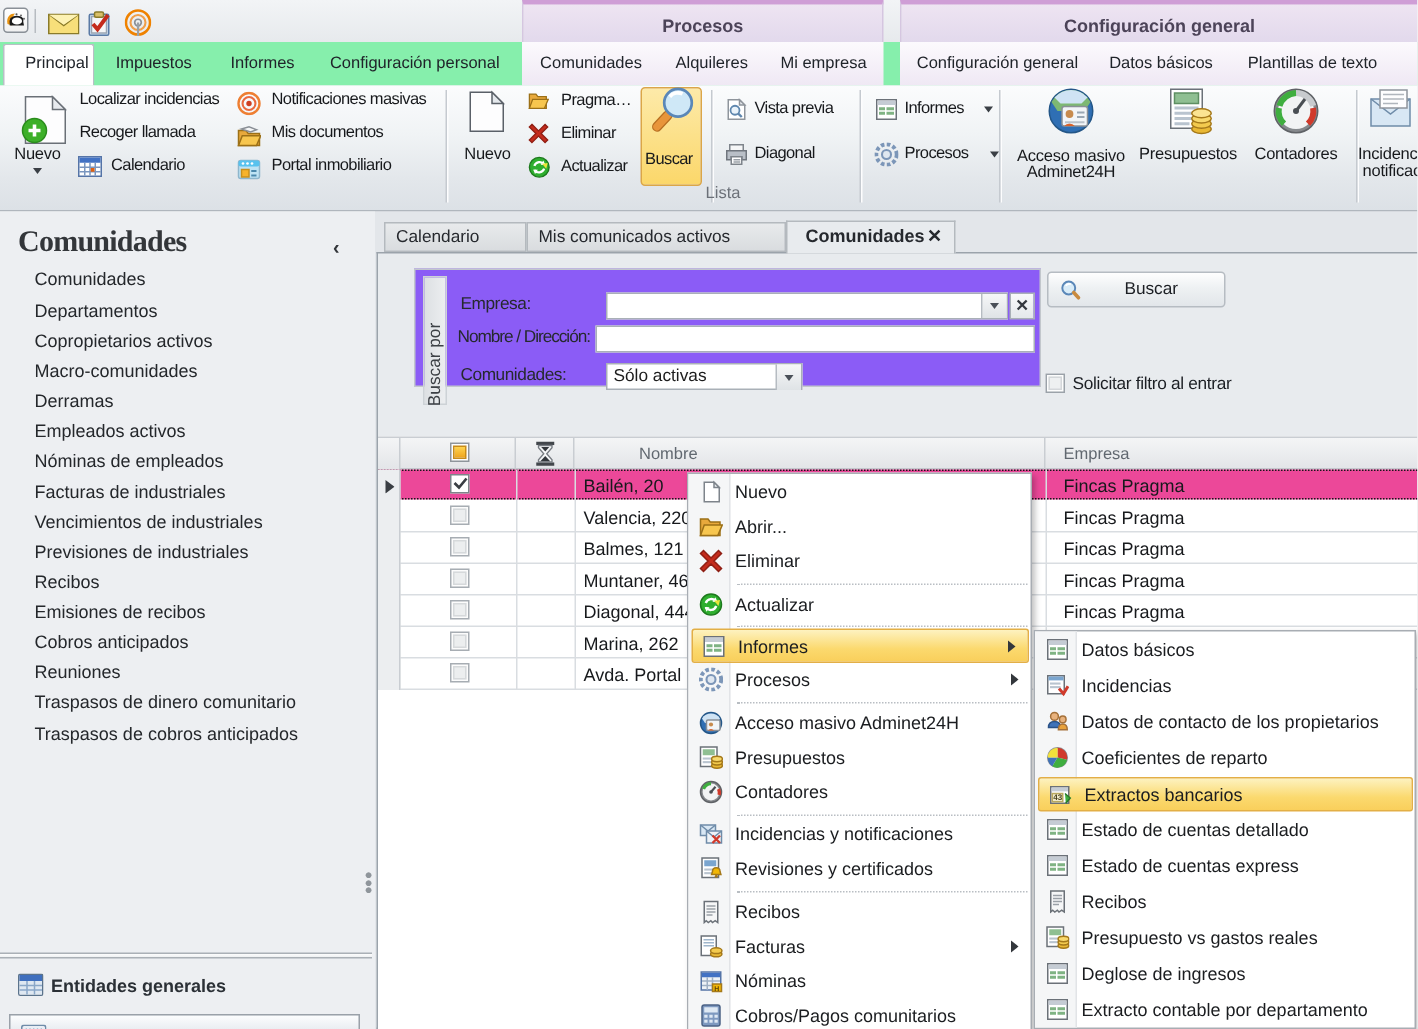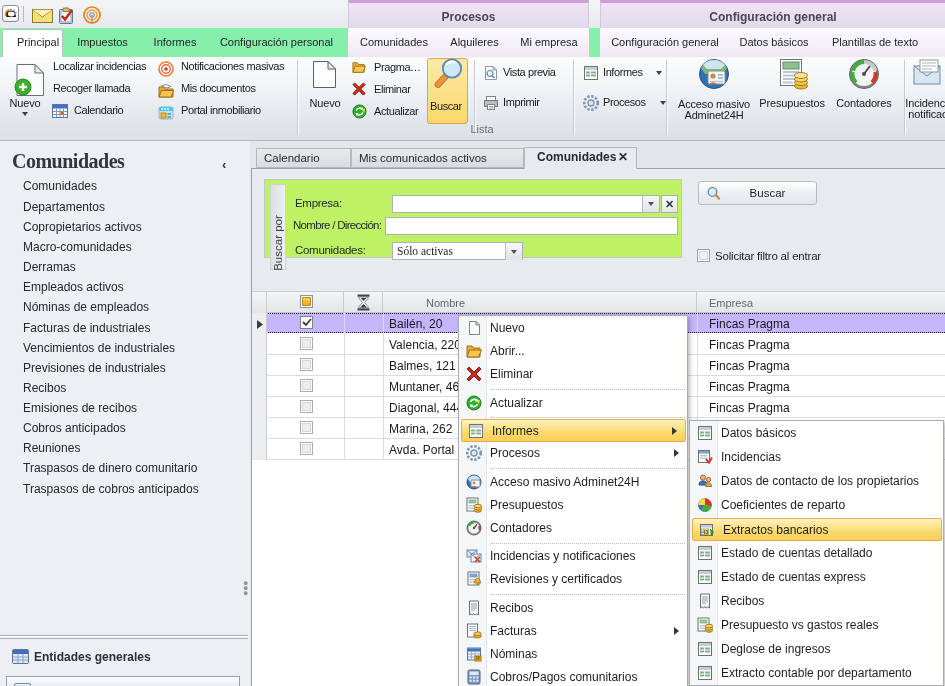--- a/index.html
+++ b/index.html
@@ -56,21 +56,21 @@
 .navgroup .gtext { position:absolute; left:34px; top:6px; font-weight:bold; font-size:12px; color:#2b3036; }
 
 
 .mtab { position:absolute; top:7px; height:20px; background:linear-gradient(#e8eaec,#d9dcdf); border:1px solid #b4b9be;
   font-size:11.5px; color:#26292e; line-height:19px; text-align:left; padding-left:7px; }
 .mtab.active { background:#e8ebee; border-bottom:none; font-weight:bold; height:22px; top:6px; z-index:3; font-size:12px; }
 
 #tabpanel { left:251px; top:27px; width:694px; height:518px; background:#e8ebee; border:1px solid #9ba3ab; border-right:none; }
 
 
-#filterbox { position:absolute; left:12px; top:10px; width:418px; height:79px; border:1px solid #c2c7cc; background:#bef264; }
+#filterbox { position:absolute; left:24px; top:10px; width:418px; height:79px; border:1px solid #c2c7cc; background:#8b5cf6; }
 #buscarpor { position:absolute; left:5px; top:4px; width:16px; height:86px; background:linear-gradient(90deg,#dde0e3,#eceef0); border:1px solid #cdd2d6; }
 #buscarpor span { position:absolute; left:-33px; top:52px; width:80px; transform:rotate(-90deg); transform-origin:center; font-size:11.5px; color:#3c4045; text-align:center; }
 .flabel { position:absolute; font-size:11.5px; letter-spacing:-0.3px; color:#26292e; }
 .finput { position:absolute; background:#fff; border:1px solid #a9b0b7; }
 .combobtn { position:absolute; background:linear-gradient(#f6f7f8,#dfe3e6); border-left:1px solid #b6bcc2; }
 
 
 #grid { position:absolute; left:0px; top:122px; width:693px; height:395px; background:#fff; }
 #gridhdr { position:absolute; left:0; top:0; width:693px; height:22px; background:linear-gradient(#f4f5f6,#e3e5e8); border-top:1px solid #c9cdd2; border-bottom:1px solid #c3c8cd; }
 .hcell { position:absolute; top:0; height:21px; border-right:1px solid #c9cdd2; }
@@ -242,21 +242,21 @@
       <line x1="9.2" y1="10.7" x2="11.5" y2="13" stroke="#5f87ae" stroke-width="1.6"></line>
     </svg>
     <div class="rtext" style="left:503px;top:9px;">Vista previa</div>
     <svg class="ricon16" style="left:483px;top:38px;" viewBox="0 0 16 16">
       <rect x="3.5" y="1.5" width="9" height="4" fill="#f5f6f7" stroke="#7e848b"></rect>
       <path d="M1.5 5.5 L14.5 5.5 L14.5 11.5 L11.5 11.5 L11.5 9.5 L4.5 9.5 L4.5 11.5 L1.5 11.5 Z" fill="#b9bfc7" stroke="#70767e"></path>
       <rect x="4.5" y="9.5" width="7" height="5" fill="#fff" stroke="#7e848b"></rect>
       <line x1="6" y1="11.5" x2="10.5" y2="11.5" stroke="#9aa0a7"></line>
       <line x1="6" y1="13" x2="10.5" y2="13" stroke="#9aa0a7"></line>
     </svg>
-    <div class="rtext" style="left:503px;top:39px;">Imprimir</div>
+    <div class="rtext" style="left:503px;top:39px;">Diagonal</div>
 
     <svg class="ricon16" style="left:583px;top:8px;" viewBox="0 0 16 16">
       <rect x="1.5" y="1.5" width="13" height="13" fill="#fff" stroke="#6b7178"></rect>
       <rect x="2" y="2" width="12" height="3" fill="#c5ccd4"></rect>
       <g fill="#7fb383">
           <rect x="3" y="6.5" width="4" height="2"></rect>
           <rect x="3" y="9.5" width="4" height="2"></rect>
           <rect x="8" y="6.5" width="5" height="2"></rect>
           <rect x="8" y="9.5" width="5" height="2"></rect>
         </g>
@@ -384,21 +384,21 @@
         <div class="flabel" style="left:30px;top:17px;">Empresa:</div>
         <div class="finput" style="left:127px;top:15px;width:268px;height:18px;">
           <div class="combobtn" style="right:0;top:0;width:17px;height:16px;">
             <div style="position:absolute;left:5px;top:6px;width:0;height:0;border-top:4px solid #4a5058;border-left:3.5px solid transparent;border-right:3.5px solid transparent;"></div>
           </div>
         </div>
         <div class="finput" style="left:396px;top:15px;width:17px;height:18px;background:linear-gradient(#f8f9fa,#e4e8eb);font-size:11px;font-weight:bold;color:#33383e;text-align:center;line-height:16px;">✕</div>
         <div class="flabel" style="left:28px;top:39px;letter-spacing:-0.7px;">Nombre / Dirección:</div>
         <div class="finput" style="left:120px;top:37px;width:293px;height:18px;"></div>
         <div class="flabel" style="left:30px;top:64px;">Comunidades:</div>
-        <div class="finput" style="left:127px;top:62px;width:131px;height:18px;font-family:Liberation Serif, serif;">
+        <div class="finput" style="left:127px;top:62px;width:131px;height:18px;">
           <div style="position:absolute;left:4px;top:2px;font-size:11.5px;">Sólo activas</div>
           <div class="combobtn" style="right:0;top:0;width:17px;height:17px;">
             <div style="position:absolute;left:5px;top:7px;width:0;height:0;border-top:4px solid #4a5058;border-left:3.5px solid transparent;border-right:3.5px solid transparent;"></div>
           </div>
         </div>
       </div>
       <div class="abs" style="left:446px;top:12px;width:119px;height:24px;background:linear-gradient(#fefefe,#eef1f3 45%,#e2e6ea);border:1px solid #b6bcc2;border-radius:3px;">
         <svg style="position:absolute;left:7px;top:4px;" width="16" height="16" viewBox="0 0 16 16">
           <circle cx="6.5" cy="6" r="4.3" fill="#d9ecf8" stroke="#5a87b8" stroke-width="1.3"></circle>
           <path d="M4.5 4.5 A3 3 0 0 1 8 3.5" stroke="#fff" stroke-width="1.2" fill="none"></path>
@@ -424,21 +424,21 @@
           <svg class="abs" style="left:105px;top:2px;" width="13" height="17" viewBox="0 0 13 17">
             <rect x="0.5" y="0.5" width="12" height="2.2" fill="#43474c"></rect>
             <rect x="0.5" y="14.3" width="12" height="2.2" fill="#43474c"></rect>
             <path d="M2 3 L11 3 L11 4.5 L7.5 8.5 L11 12.5 L11 14 L2 14 L2 12.5 L5.5 8.5 L2 4.5 Z" fill="#f6f7f8" stroke="#787d83" stroke-width="0.9"></path>
             <path d="M6.5 10 L9.8 13.5 L3.2 13.5 Z" fill="#33373c"></path>
             <path d="M3.8 4 L9.2 4 L6.5 7 Z" fill="#33373c"></path>
           </svg>
           <div class="hlabel" style="left:137px;padding-left:37px;">Nombre</div>
           <div class="hlabel" style="left:457px;">Empresa</div>
         </div>
-        <div class="grow" style="top:22px;background:#c4b5fd;border-bottom:1px dotted #16181a;border-top:1px dotted #16181a;height:20px;">
+        <div class="grow" style="top:22px;background:#ec4899;border-bottom:1px dotted #16181a;border-top:1px dotted #16181a;height:20px;">
           <div class="gtext" style="left:137px;top:3px;">Bailén, 20</div>
           <div class="gtext" style="left:457px;top:3px;">Fincas Pragma</div>
         </div>
         <div class="grow" style="top:43px;">
           <div class="gtext" style="left:137px;">Valencia, 220</div>
           <div class="gtext" style="left:457px;">Fincas Pragma</div>
         </div>
         <div class="grow" style="top:64px;">
           <div class="gtext" style="left:137px;">Balmes, 121</div>
           <div class="gtext" style="left:457px;">Fincas Pragma</div>

